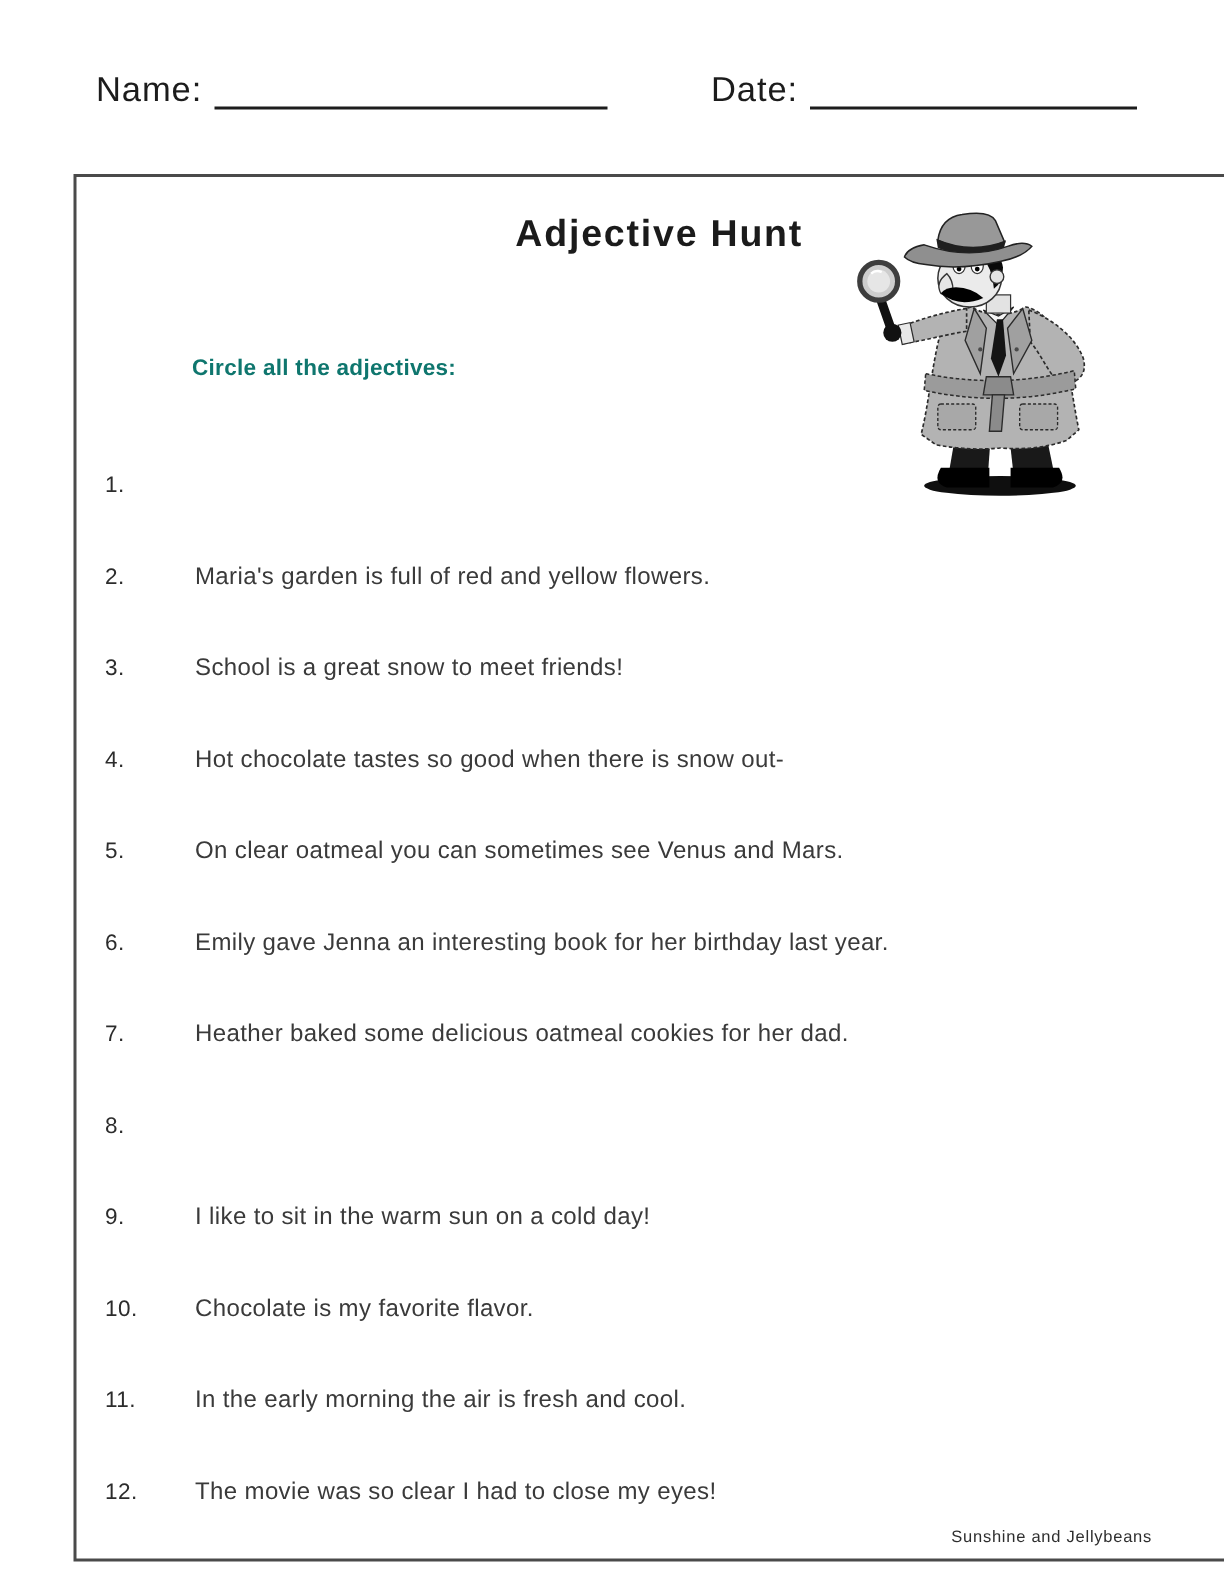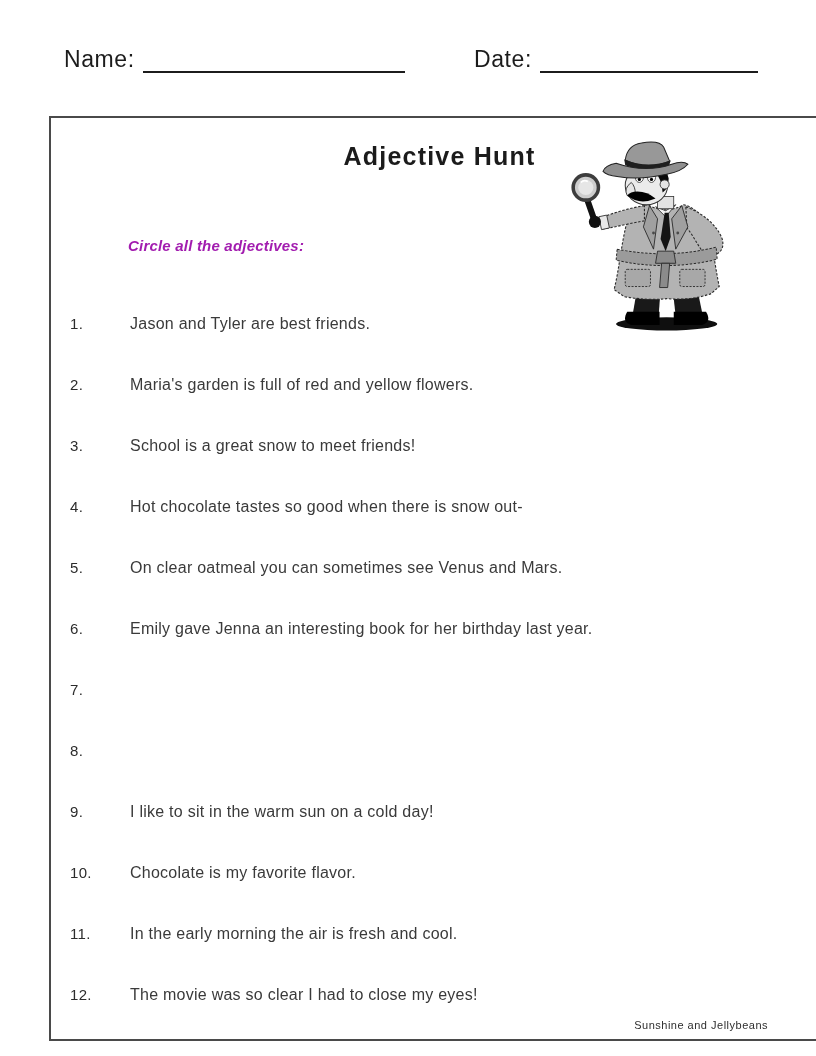--- a/index.html
+++ b/index.html
@@ -50,22 +50,21 @@
     letter-spacing: 1.2px;
     color: #1b1b1b;
   }
   .instruction {
     position: absolute;
     left: 77px;
     top: 119px;
     font-size: 15px;
     font-weight: bold;
     letter-spacing: 0.2px;
-    color: #a21caf;
-    font-style: italic;
+    color: #0f766e;
   }
   .illustration {
     position: absolute;
     left: 517px;
     top: 22px;
     width: 168px;
     height: 192px;
   }
   
   .sentence-list {
@@ -182,21 +181,20 @@
 
       <path d="M56,20 Q58,5 72,3 Q90,0 94,7 L100,21 Q78,30 56,20 Z" fill="#989898" stroke="#222" stroke-width="1"></path>
       <path d="M55,19 Q78,29 101,20 L99,27 Q78,34 56,25 Z" fill="#1f1f1f"></path>
 
       <path d="M34,31 Q36,25 47,23 Q76,33 102,24 Q113,20 118,24 Q112,31 97,34 Q70,40 48,36 Q38,35 34,31 Z" fill="#8f8f8f" stroke="#222" stroke-width="1"></path>
     </svg>
 
     <div class="sentence-list">
         <div class="sentence-row">
           <span class="num">1.</span>
-          <span class="sentence">Jason and Tyler are best friends.</span>
         </div>
         <div class="sentence-row">
           <span class="num">2.</span>
           <span class="sentence">Maria's garden is full of red and yellow flowers.</span>
         </div>
         <div class="sentence-row">
           <span class="num">3.</span>
           <span class="sentence">School is a great snow to meet friends!</span>
         </div>
         <div class="sentence-row">
@@ -206,20 +204,21 @@
         <div class="sentence-row">
           <span class="num">5.</span>
           <span class="sentence">On clear oatmeal you can sometimes see Venus and Mars.</span>
         </div>
         <div class="sentence-row">
           <span class="num">6.</span>
           <span class="sentence">Emily gave Jenna an interesting book for her birthday last year.</span>
         </div>
         <div class="sentence-row">
           <span class="num">7.</span>
+          <span class="sentence">Heather baked some delicious oatmeal cookies for her dad.</span>
         </div>
         <div class="sentence-row">
           <span class="num">8.</span>
         </div>
         <div class="sentence-row">
           <span class="num">9.</span>
           <span class="sentence">I like to sit in the warm sun on a cold day!</span>
         </div>
         <div class="sentence-row">
           <span class="num">10.</span>

